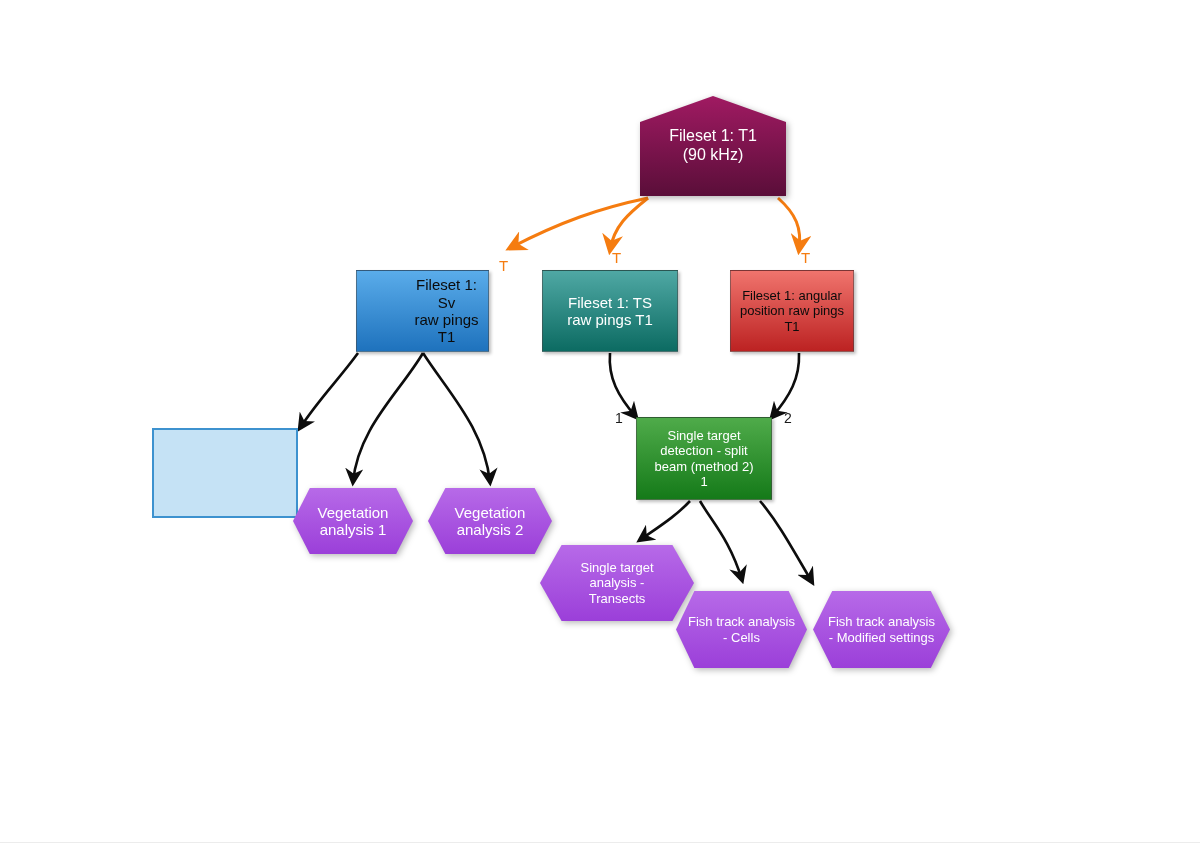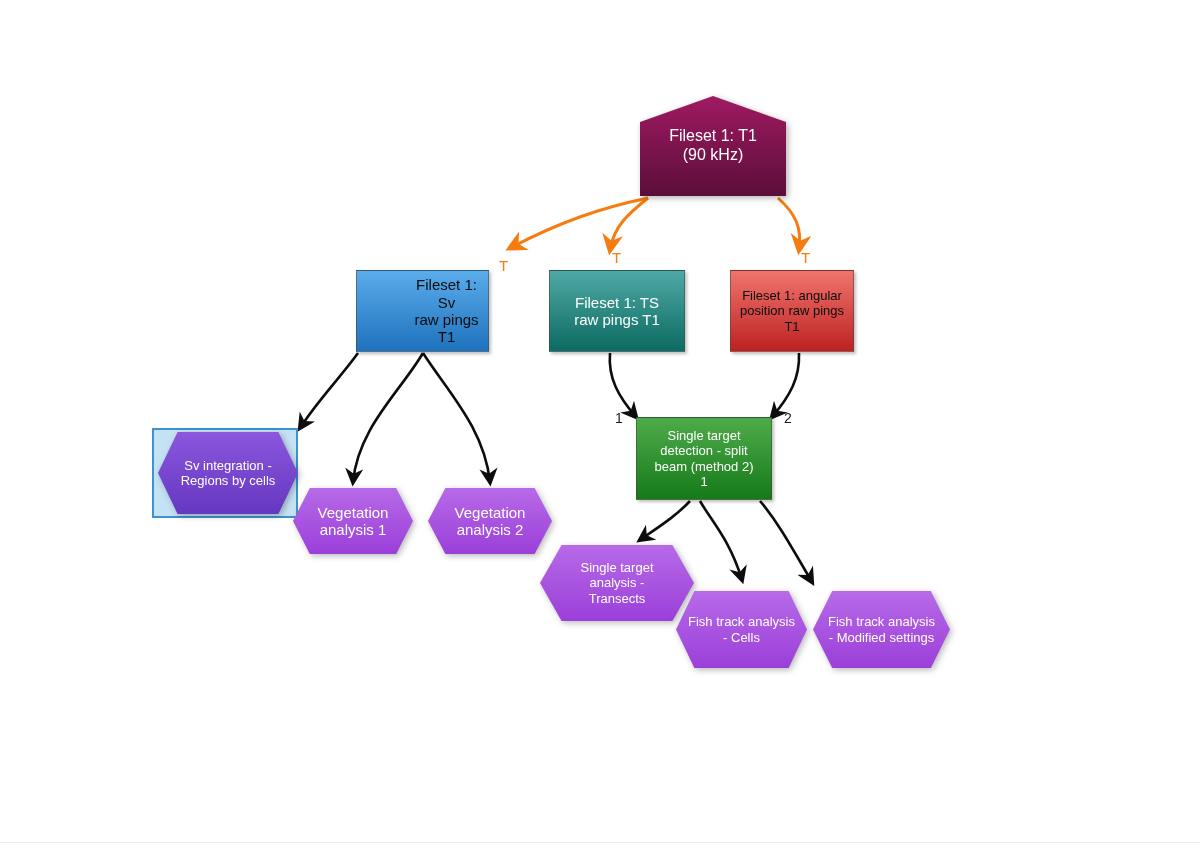--- a/index.html
+++ b/index.html
@@ -153,37 +153,32 @@
 (90 kHz)</span>
   </div>
 
   <div class="node rect" style="left:356px; top:270px; width:133px; height:82px; color:#0b0b0b; font-size:15px;
               background:linear-gradient(180deg,#5aacea 0%,#1e72bd 100%);padding-left:48px;">
     <span class="lbl">Fileset 1: Sv
 raw pings T1</span>
   </div>
 
   <div class="node rect" style="left:542px; top:270px; width:136px; height:82px; color:#ffffff; font-size:15px;
-              background:linear-gradient(180deg,#4fa8a4 0%,#0c6b62 100%);margin-left:7px;">
+              background:linear-gradient(180deg,#4fa8a4 0%,#0c6b62 100%);">
     <span class="lbl">Fileset 1: TS
 raw pings T1</span>
   </div>
 
   <div class="node rect" style="left:730px; top:270px; width:124px; height:82px; color:#0b0b0b; font-size:13px;
               background:linear-gradient(180deg,#f0746d 0%,#bc2222 100%);">
     <span class="lbl">Fileset 1: angular
 position raw pings
 T1</span>
   </div>
 
-  <div class="node hex" style="left:158px; top:432px; width:140px; height:82px; color:#ffffff; font-size:13px;">
-    <div class="body" style="background:linear-gradient(180deg,#8a57dd 0%,#6637c0 100%);"></div>
-    <span class="lbl">Sv integration -
-Regions by cells</span>
-  </div>
 
   <div class="node hex" style="left:293px; top:488px; width:120px; height:66px; color:#ffffff; font-size:15px;">
     <div class="body" style="background:linear-gradient(180deg,#b76ae8 0%,#9b3fd9 100%);"></div>
     <span class="lbl">Vegetation
 analysis 1</span>
   </div>
 
   <div class="node hex" style="left:428px; top:488px; width:124px; height:66px; color:#ffffff; font-size:15px;">
     <div class="body" style="background:linear-gradient(180deg,#b76ae8 0%,#9b3fd9 100%);"></div>
     <span class="lbl">Vegetation

